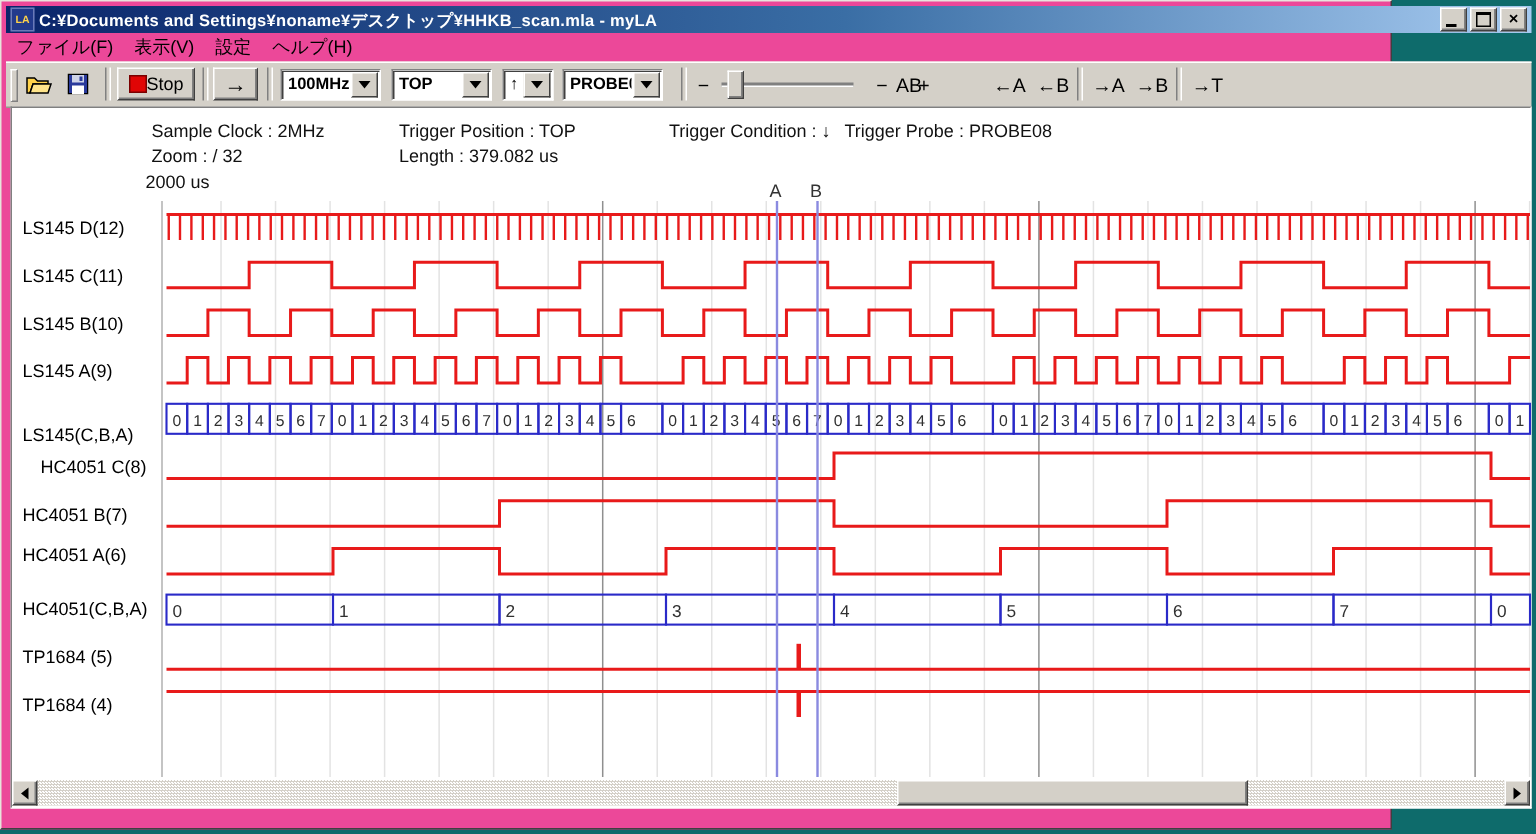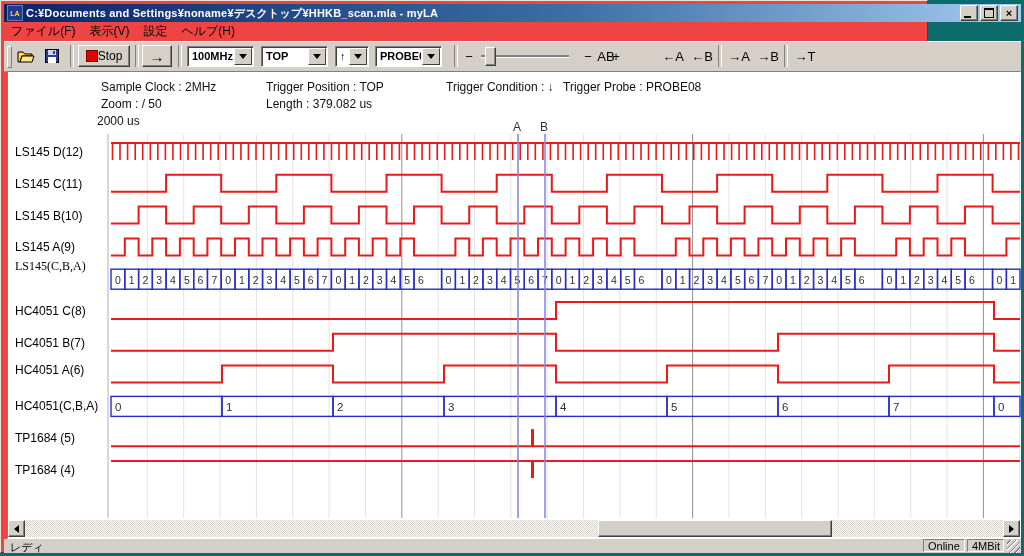--- a/index.html
+++ b/index.html
@@ -1,18 +1,18 @@
 <!DOCTYPE html>
 <html><head>
 <meta charset="utf-8">
 <style>
   html,body{margin:0;padding:0;}
   body{width:1024px;height:556px;position:relative;background:#0e6b6b;
        font-family:"Liberation Sans","DejaVu Sans",sans-serif;overflow:hidden;}
-  .win{position:absolute;left:0;top:0;width:928px;height:553px;background:#ef4444;
+  .win{position:absolute;left:0;top:0;width:928px;height:553px;background:#ec4899;
        border-left:1px solid #e8e4dc;border-top:1px solid #e8e4dc;
        border-right:1px solid #404040;border-bottom:1px solid #404040;box-sizing:border-box;}
   
   .titlebar{position:absolute;left:3px;top:3px;width:1017px;height:18px;
             background:linear-gradient(to right,#0a246a,#3a6ea5 55%,#a6caf0);
             display:flex;align-items:center;padding:0 2px;box-sizing:border-box;}
   .app-icon{width:14px;height:14px;margin:0 3px 0 1px;background:#223a8c;
             border:1px solid #6a7ab8;color:#ffd24a;font-size:7px;font-weight:bold;
             display:flex;align-items:center;justify-content:center;}
   .title-text{color:#fff;font-size:11px;font-weight:bold;white-space:nowrap;flex:1;
@@ -188,34 +188,34 @@
         <div class="tb-flat" style="left: 722px; width: 26px;">→A</div>
         <div class="tb-flat" style="left: 751px; width: 26px;">→B</div>
         <div class="tbsep" style="left: 780px;"></div>
         <div class="tb-flat" style="left: 788px; width: 26px;">→T</div>
       </div>
   </div>
 
   <div class="main-panel"></div>
 
   <div class="info-text" style="left:100px;top:79px">Sample Clock : 2MHz</div>
-  <div class="info-text" style="left:100px;top:96px">Zoom : /  50</div>
+  <div class="info-text" style="left:100px;top:96px">Zoom : /  32</div>
   <div class="info-text" style="left:265px;top:79px">Trigger Position : TOP</div>
   <div class="info-text" style="left:265px;top:96px">Length : 379.082 us</div>
   <div class="info-text" style="left:445px;top:79px">Trigger Condition : ↓</div>
   <div class="info-text" style="left:562px;top:79px">Trigger Probe : PROBE08</div>
   <div class="info-text" style="left:96px;top:113px">2000 us</div>
 
   <div id="channel-labels">
       <div class="ch-label" style="top: 144px;">LS145 D(12)</div>
       <div class="ch-label" style="top: 175.8px;">LS145 C(11)</div>
       <div class="ch-label" style="top: 207.6px;">LS145 B(10)</div>
       <div class="ch-label" style="top: 239.4px;">LS145 A(9)</div>
-      <div class="ch-label" style="top: 258px; font-family: Liberation Serif, serif;">LS145(C,B,A)</div>
-      <div class="ch-label" style="top: 303px;">HC4051 C(8)</div>
+      <div class="ch-label" style="top: 282px;">LS145(C,B,A)</div>
+      <div class="ch-label" style="top: 303px; margin-left: 12px;">HC4051 C(8)</div>
       <div class="ch-label" style="top: 334.8px;">HC4051 B(7)</div>
       <div class="ch-label" style="top: 362px;">HC4051 A(6)</div>
       <div class="ch-label" style="top: 398.4px;">HC4051(C,B,A)</div>
       <div class="ch-label" style="top: 430.2px;">TP1684 (5)</div>
       <div class="ch-label" style="top: 462px;">TP1684 (4)</div>
     </div>
 
   <svg id="wave-svg" viewBox="0 0 1024 556">
       <line x1="107" y1="133" x2="107" y2="517" stroke="#b0b0b0" stroke-width="1"></line>
       <line x1="146.35" y1="133" x2="146.35" y2="517" stroke="#e3e3e3" stroke-width="1"></line>
@@ -406,19 +406,13 @@
   <div class="hscroll">
     <div class="sbtn" style="left:0">
         <span class="tri-left"></span>
       </div>
     <div class="sthumb" style="left:590px;width:234px"></div>
     <div class="sbtn" style="right:0">
         <span class="tri-right"></span>
       </div>
   </div>
 
-  <div class="statusbar">
-    <span class="sb-ready">レディ</span>
-    <span class="sb-panel" style="left:919px;width:42px">Online</span>
-    <span class="sb-panel" style="left:963px;width:37px">4MBit</span>
-    <span class="sb-grip"></span>
-  </div>
 </div>
 
 </body></html>

